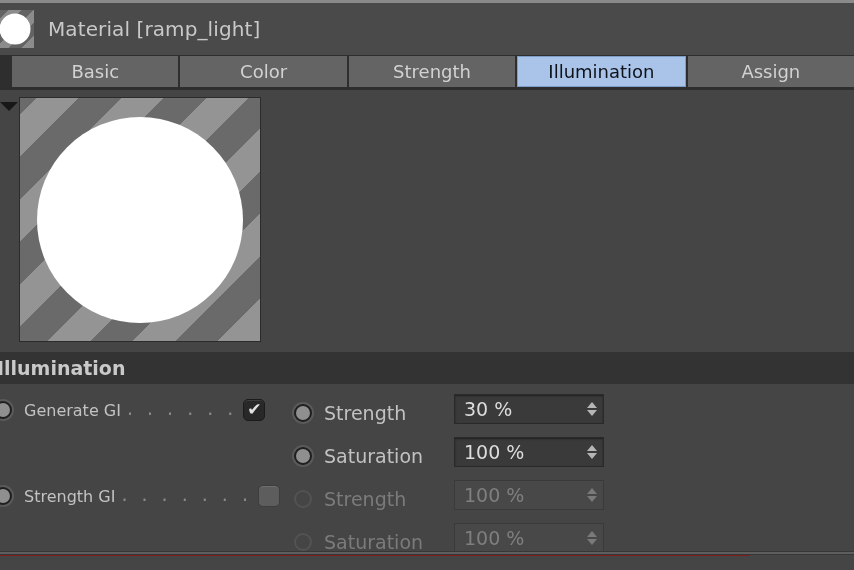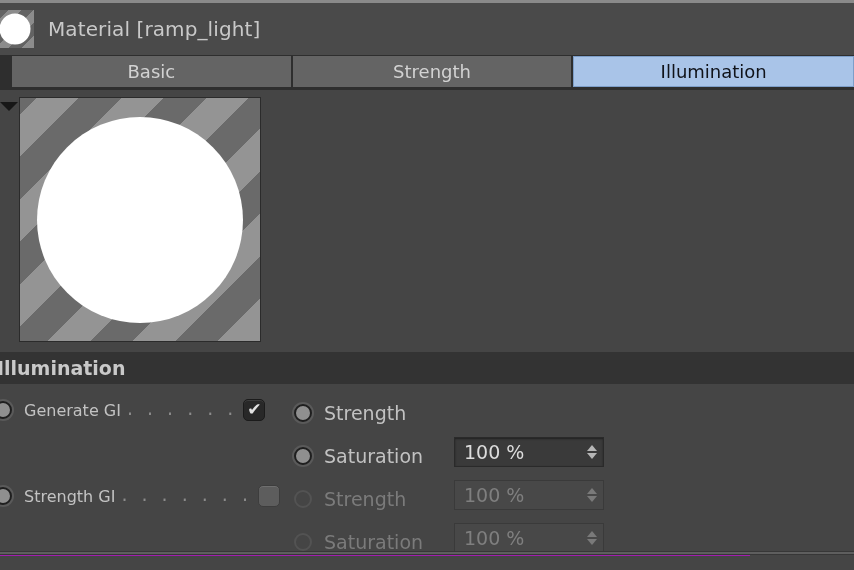--- a/index.html
+++ b/index.html
@@ -10,21 +10,21 @@
     overflow: hidden;
     background: #454545;
     font-family: "DejaVu Sans", sans-serif;
     -webkit-font-smoothing: antialiased;
   }
 
   #app {
     position: relative;
     width: 750px;
     height: 570px;
-    background: #a21caf;
+    background: #7f1d1d;
     border-radius: 11px;
   }
 
   
   .top-hairline {
     position: absolute;
     top: 0; left: 0;
     width: 854px;
     height: 3px;
     background: #8a8a8a;
@@ -345,22 +345,24 @@
 
   <div class="titlebar">
     <div class="mat-thumb">
       <div class="sphere"></div>
     </div>
     <div class="title-text">Material [ramp_light]</div>
   </div>
 
   <div class="tabbar">
     <div class="tab">Basic</div>
+    <div class="tab">Color</div>
     <div class="tab">Strength</div>
     <div class="tab active">Illumination</div>
+    <div class="tab">Assign</div>
   </div>
 
   <div class="preview-strip">
     <div class="disclosure"></div>
     <div class="preview-box">
       <div class="sphere"></div>
     </div>
   </div>
 
   <div class="section-header">
@@ -383,20 +385,27 @@
       <div class="name">Strength GI</div>
       <div class="leaders">. . . . . . .</div>
       <div class="checkbox unchecked">
         <span class="tick"></span>
       </div>
     </div>
 
     <div class="right-row" style="top:10px;">
       <div class="chan"></div>
       <div class="rname">Strength</div>
+      <div class="numfield">
+        <span class="val">30 %</span>
+        <span class="spin">
+          <span class="up"></span>
+          <span class="down"></span>
+        </span>
+      </div>
     </div>
 
     <div class="right-row" style="top:53px;">
       <div class="chan"></div>
       <div class="rname">Saturation</div>
       <div class="numfield">
         <span class="val">100 %</span>
         <span class="spin">
           <span class="up"></span>
           <span class="down"></span>

